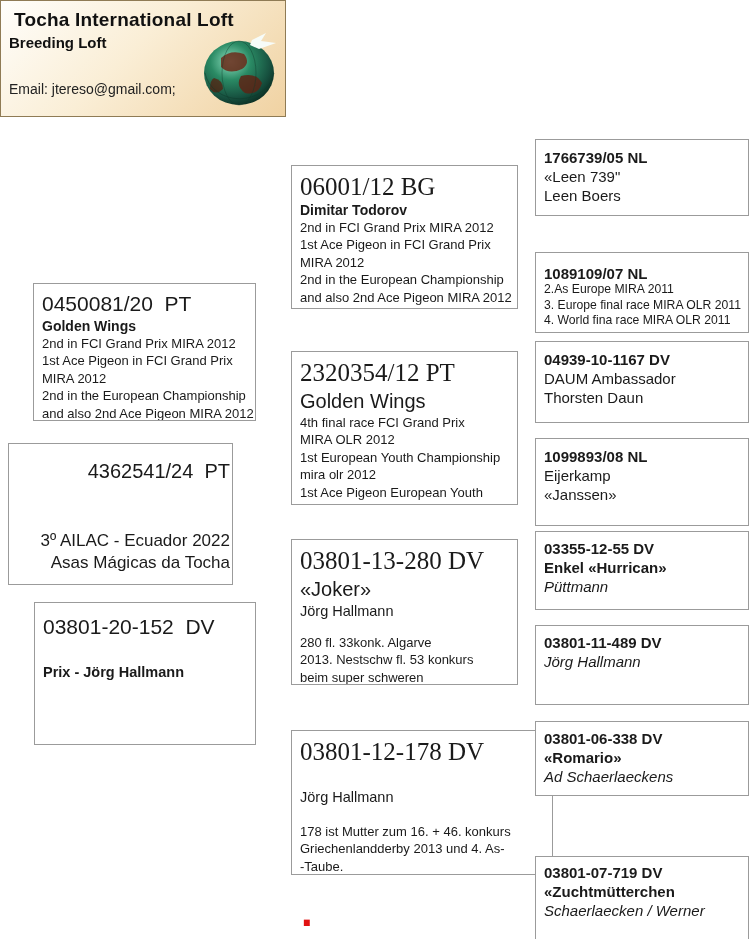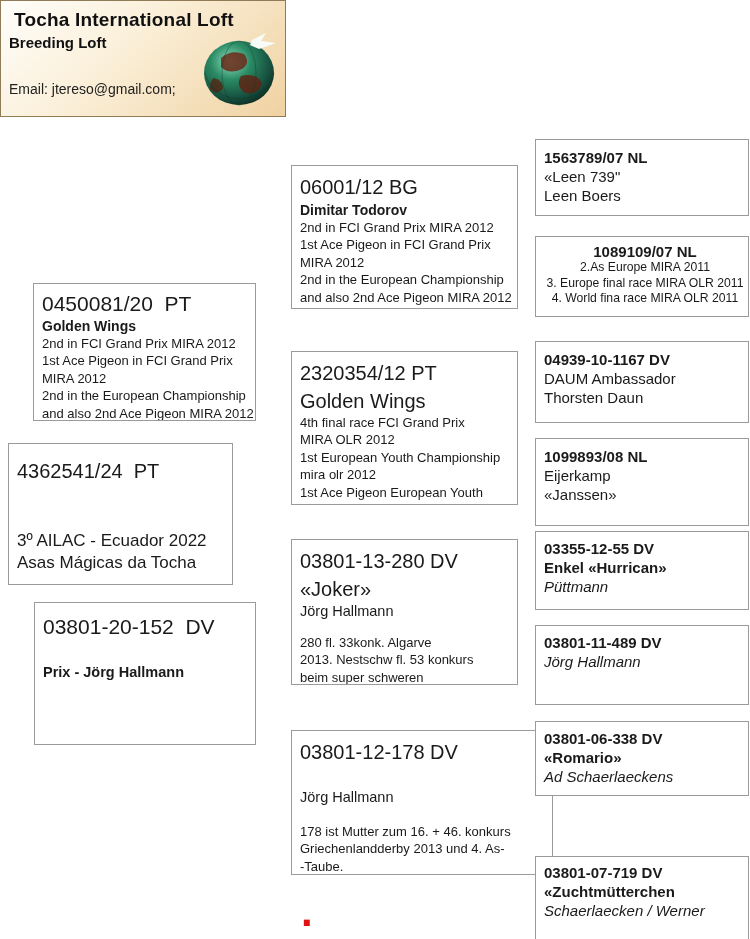--- a/index.html
+++ b/index.html
@@ -16,21 +16,21 @@
   .header .h-title{position:absolute;left:13px;top:8px;font-size:19px;font-weight:bold;letter-spacing:.2px;color:#111;}
   .header .h-sub{position:absolute;left:8px;top:33px;font-size:15px;font-weight:bold;color:#111;}
   .header .h-email{position:absolute;left:8px;top:80px;font-size:14px;color:#222;}
   .header .globe{position:absolute;right:6px;top:26px;}
   
   .box{
     position:absolute;background:#fff;border:1px solid #9b9b9b;box-sizing:border-box;
     padding:6px 2px 4px 8px;overflow:hidden;display:flex;flex-direction:column;
   }
   .ring{white-space:pre;}
-  .ring-xl{font-size:20px;line-height:30px;}
+  .ring-xl{font-size:25px;line-height:30px;font-family:Liberation Serif, serif;}
   .ring-lg{font-size:21px;line-height:28px;}
   .ring-md{font-size:20px;line-height:30px;}
   .ring-sm{font-size:15px;font-weight:bold;line-height:19px;}
   .name-lg{font-size:20px;line-height:26px;}
   .name-b{font-size:14px;font-weight:bold;line-height:17px;}
   .name-b15{font-size:14.5px;font-weight:bold;line-height:19px;}
   .owner{font-size:14.5px;line-height:19px;}
   .ln{font-size:13px;line-height:17.4px;white-space:nowrap;}
   .ln15{font-size:15px;line-height:19px;white-space:nowrap;}
   .ln15b{font-size:15px;line-height:19px;font-weight:bold;white-space:nowrap;}
@@ -75,21 +75,21 @@
 <div class="box" style="left:33px;top:283px;width:223px;height:138px;">
   <div class="ring ring-lg">0450081/20  PT</div>
   <div class="name-b">Golden Wings</div>
   <div class="ln">2nd in FCI Grand Prix MIRA 2012</div>
   <div class="ln">1st Ace Pigeon in FCI Grand Prix</div>
   <div class="ln">MIRA 2012</div>
   <div class="ln">2nd in the European Championship</div>
   <div class="ln">and also 2nd Ace Pigeon MIRA 2012</div>
 </div>
 
-<div class="box" style="left:8px;top:443px;width:225px;height:142px;padding-top:12px;padding-bottom:10px;">
+<div class="box" style="left:8px;top:443px;width:225px;height:142px;padding-top:12px;padding-bottom:10px;align-items:flex-end;">
   <div class="ring ring-md">4362541/24  PT</div>
   <div class="grow"></div>
   <div class="ln17">3º AILAC - Ecuador 2022</div>
   <div class="ln17">Asas Mágicas da Tocha</div>
 </div>
 
 <div class="box" style="left:34px;top:602px;width:222px;height:143px;padding-top:10px;">
   <div class="ring ring-lg">03801-20-152  DV</div>
   <div class="sp" style="height:22px;"></div>
   <div class="name-b15">Prix - Jörg Hallmann</div>
@@ -131,26 +131,26 @@
   <div class="ring ring-xl">03801-12-178 DV</div>
   <div class="sp" style="height:21px;"></div>
   <div class="owner">Jörg Hallmann</div>
   <div class="sp" style="height:16px;"></div>
   <div class="ln">178 ist Mutter zum 16. + 46. konkurs</div>
   <div class="ln">Griechenlandderby 2013 und 4. As-</div>
   <div class="ln">-Taube.</div>
 </div>
 
 <div class="box" style="left:535px;top:139px;width:214px;height:77px;padding-top:8px;">
-  <div class="ring ring-sm">1563789/07 NL</div>
+  <div class="ring ring-sm">1766739/05 NL</div>
   <div class="ln15">«Leen 739"</div>
   <div class="ln15">Leen Boers</div>
 </div>
 
-<div class="box" style="left:535px;top:236px;width:214px;height:81px;padding-top:7px;align-items:center;">
+<div class="box" style="left:535px;top:252px;width:214px;height:81px;padding-top:13px;">
   <div class="ring ring-sm" style="line-height:16px;">1089109/07 NL</div>
   <div class="ln12">2.As Europe MIRA 2011</div>
   <div class="ln12">3. Europe final race MIRA OLR 2011</div>
   <div class="ln12">4. World fina race MIRA OLR 2011</div>
 </div>
 
 <div class="box" style="left:535px;top:341px;width:214px;height:82px;padding-top:8px;">
   <div class="ring ring-sm">04939-10-1167 DV</div>
   <div class="ln15">DAUM Ambassador</div>
   <div class="ln15">Thorsten Daun</div>

